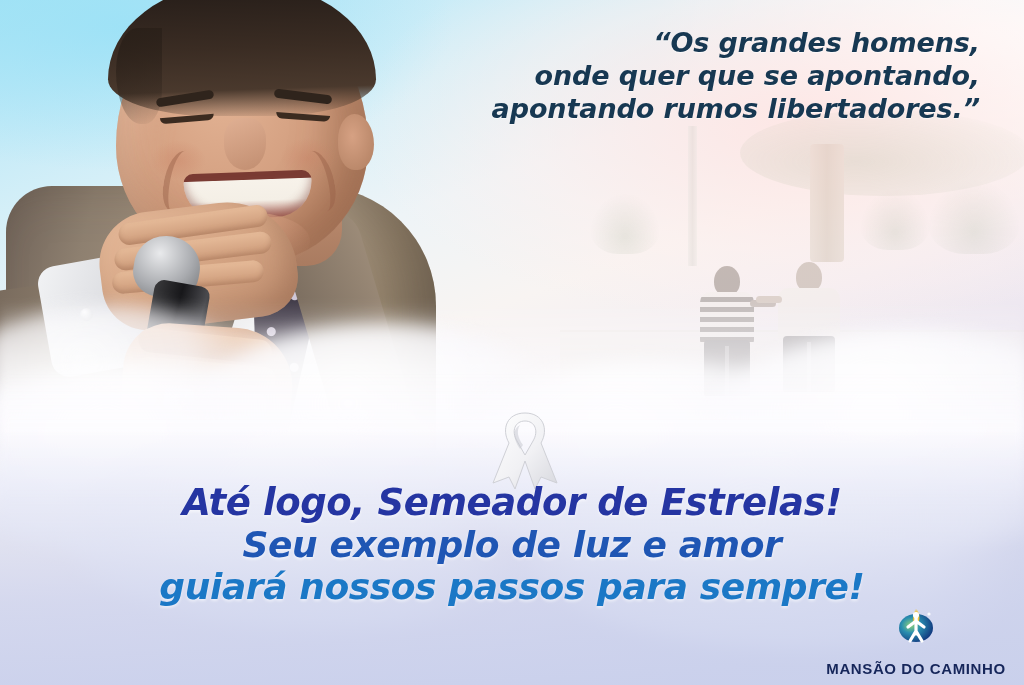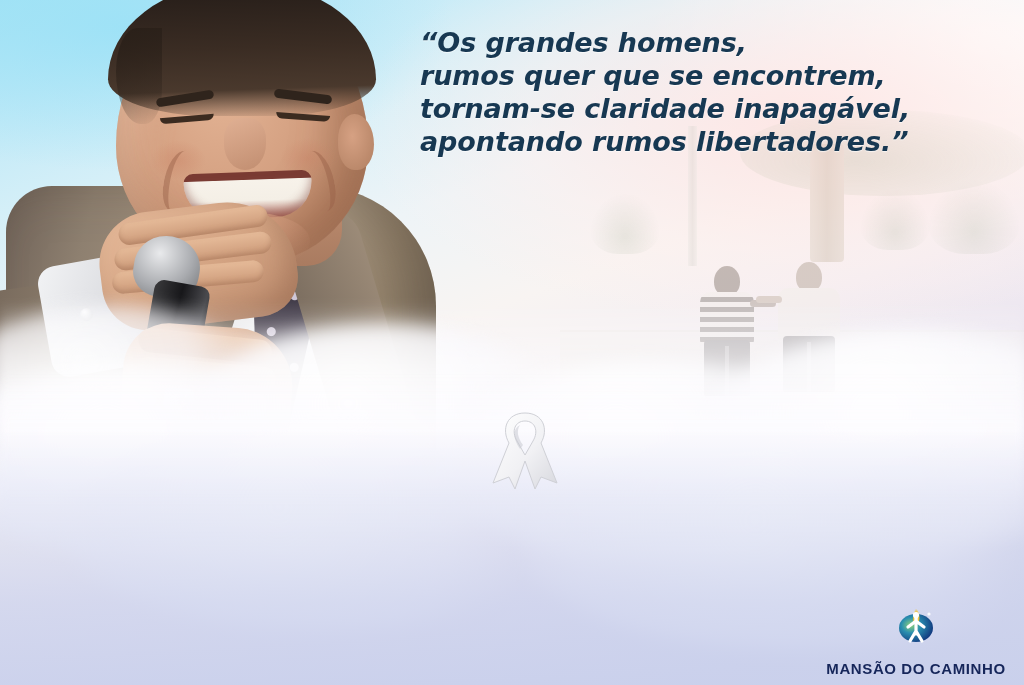--- a/index.html
+++ b/index.html
@@ -294,21 +294,21 @@
   }
   .portrait-fade{
     position:absolute;left:-12px;top:330px;width:480px;height:180px;
     background:linear-gradient(rgba(255,255,255,0) 0%, rgba(252,252,255,.6) 40%, rgba(250,250,254,.93) 78%, #f6f6fb 100%);
     filter:blur(5px);
   }
 
   
   .quote{
     position:absolute;right:44px;top:26px;
-    width:560px;text-align:left;
+    width:560px;text-align:right;
   }
   .quote-line{
     font-family:"DejaVu Sans","Liberation Sans",sans-serif;
     font-style:italic;font-weight:bold;
     font-size:27px;line-height:33px;
     letter-spacing:-.1px;
     color:#173852;
     white-space:nowrap;
     text-shadow:0 1px 1px rgba(255,255,255,.65);
   }
@@ -435,40 +435,44 @@
     <div class="cl c3"></div>
       <div class="cl c4"></div>
       <div class="cl c5"></div>
     <div class="cl c6"></div>
   </div>
   <div class="cloud-haze"></div>
   <div class="lower-veil"></div>
 
   <div class="quote">
     <div class="quote-line">“Os grandes homens,</div>
-    <div class="quote-line">rumos quer que se encontrem,</div>
-    <div class="quote-line">tornam-se claridade inapagável,</div>
+    <div class="quote-line">onde quer que se apontando,</div>
     <div class="quote-line">apontando rumos libertadores.”</div>
   </div>
 
   <div class="ribbon">
     <svg width="76" height="86" viewBox="0 0 76 86">
       <defs>
         <linearGradient id="rg" x1="0" y1="0" x2="1" y2="1">
           <stop offset="0%" stop-color="#ffffff"></stop>
           <stop offset="55%" stop-color="#f1f1f4"></stop>
           <stop offset="100%" stop-color="#d7d8de"></stop>
         </linearGradient>
       </defs>
       <path d="M38 8 C20 8 14 24 22 38 L6 78 L22 72 L28 84 L38 56 L48 84 L54 72 L70 78 L54 38 C62 24 56 8 38 8 Z
                M38 16 C48 16 52 26 46 36 L38 50 L30 36 C24 26 28 16 38 16 Z" fill="url(#rg)" stroke="#cfd0d6" stroke-width="1"></path>
       <path d="M33 20 C29 26 31 33 36 40 L33 44 C26 34 25 24 33 20 Z" fill="#c9cad1" opacity=".55"></path>
     </svg>
   </div>
 
+  <div class="message">
+    <div class="msg-line l1">Até logo, Semeador de Estrelas!</div>
+    <div class="msg-line l2">Seu exemplo de luz e amor</div>
+    <div class="msg-line l3">guiará nossos passos para sempre!</div>
+  </div>
 
 
   <div class="footer-right">
     <div class="logo-mark">
       <svg width="56" height="40" viewBox="0 0 56 40">
         <defs>
           <radialGradient id="gg" cx="35%" cy="40%" r="70%">
             <stop offset="0%" stop-color="#8fd27a"></stop>
             <stop offset="40%" stop-color="#2a8fb0"></stop>
             <stop offset="100%" stop-color="#10347c"></stop>

